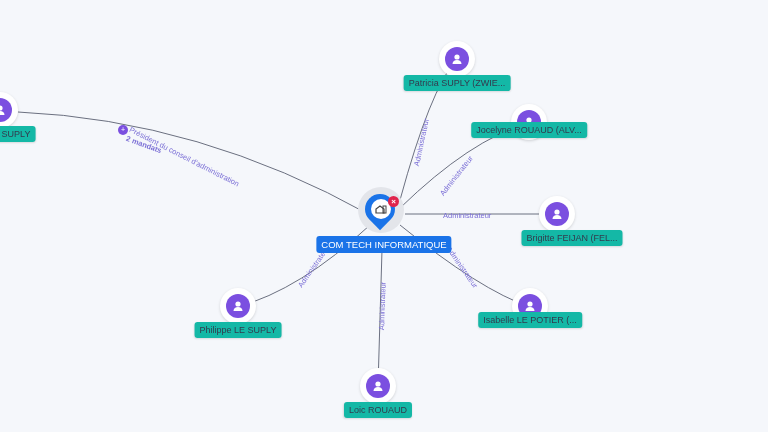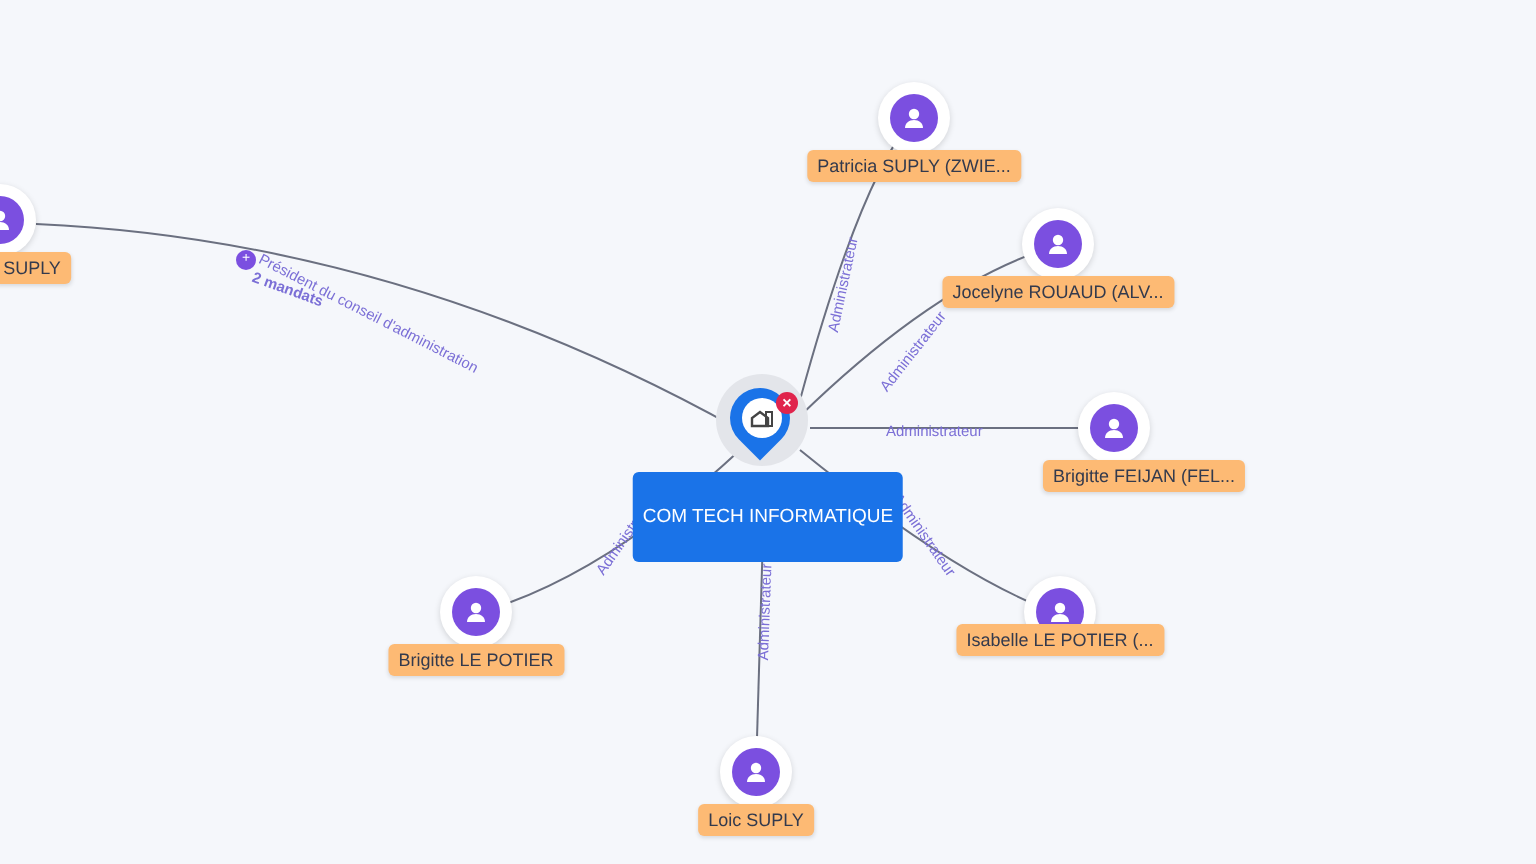--- a/index.html
+++ b/index.html
@@ -1,26 +1,26 @@
 <!DOCTYPE html>
 <html><head>
 <meta charset="utf-8">
 <style>
   html,body{margin:0;padding:0;}
   body{width:768px;height:432px;background:#f5f7fb;position:relative;overflow:hidden;font-family:"Liberation Sans",sans-serif;}
   svg.edges{position:absolute;left:0;top:0;width:768px;height:432px;}
   .node{position:absolute;width:36px;height:36px;margin-left:-18px;margin-top:-18px;border-radius:50%;background:#fff;box-shadow:0 1px 3px rgba(0,0,0,.15);display:flex;align-items:center;justify-content:center;}
   .node .av{width:24px;height:24px;border-radius:50%;background:#7b4fe0;display:flex;align-items:center;justify-content:center;}
-  .label{position:absolute;transform:translateX(-50%);background:#fdba74;color:#333a4d;font-size:9px;padding:3px 5px;border-radius:3px;box-shadow:0 1px 2px rgba(0,0,0,.12);white-space:nowrap;}
+  .label{position:absolute;transform:translateX(-50%);background:#14b8a6;color:#333a4d;font-size:9px;padding:3px 5px;border-radius:3px;box-shadow:0 1px 2px rgba(0,0,0,.12);white-space:nowrap;}
   .center-wrap{position:absolute;left:364px;top:193px;width:40px;height:40px;}
   .halo{position:absolute;left:-6px;top:-6px;width:46px;height:46px;border-radius:50%;background:#e3e5ea;}
   .pin{position:absolute;left:1px;top:1px;width:30px;height:30px;border-radius:50% 50% 50% 0;transform:rotate(-45deg);background:#1a73e8;}
   .pin-inner{position:absolute;left:6px;top:6px;width:20px;height:20px;border-radius:50%;background:#fff;display:flex;align-items:center;justify-content:center;}
   .close{position:absolute;left:24px;top:3px;width:11px;height:11px;border-radius:50%;background:#e0244c;color:#fff;font-size:8px;line-height:11px;text-align:center;font-weight:bold;}
-  .center-label{position:absolute;left:384px;top:236px;transform:translateX(-50%);background:#1a73e8;color:#fff;font-size:9.5px;padding:17px 5px;border-radius:3px;white-space:nowrap;}
+  .center-label{position:absolute;left:384px;top:236px;transform:translateX(-50%);background:#1a73e8;color:#fff;font-size:9.5px;padding:3px 5px;border-radius:3px;white-space:nowrap;}
   .elabel{position:absolute;color:#7b6fd6;font-size:7.5px;white-space:nowrap;transform-origin:0 0;}
   .badge{position:absolute;left:118px;top:125px;width:10px;height:10px;border-radius:50%;background:#7b4fe0;color:#fff;font-size:7px;line-height:10px;text-align:center;}
 </style>
 </head>
 <body>
 
 <svg class="edges">
   <g stroke="#6b7080" stroke-width="1" fill="none">
     <path d="M18 112 Q 200 120 370 215"></path>
     <path d="M456 60 Q 430 90 400 200"></path>
@@ -53,21 +53,21 @@
 <div class="label" style="left:457px;top:75px">Patricia SUPLY (ZWIE...</div>
 
 <div class="node" style="left:529px;top:122px">
     <div class="av">
       <svg width="14" height="14" viewBox="0 0 14 14">
         <circle cx="7" cy="5" r="2.6" fill="#fff"></circle>
         <path d="M2.5 12c0-2.5 2-4 4.5-4s4.5 1.5 4.5 4z" fill="#fff"></path>
       </svg>
     </div>
   </div>
-<div class="label" style="left:529px;top:138px">Jocelyne ROUAUD (ALV...</div>
+<div class="label" style="left:529px;top:122px">Jocelyne ROUAUD (ALV...</div>
 
 <div class="node" style="left:557px;top:214px">
     <div class="av">
       <svg width="14" height="14" viewBox="0 0 14 14">
         <circle cx="7" cy="5" r="2.6" fill="#fff"></circle>
         <path d="M2.5 12c0-2.5 2-4 4.5-4s4.5 1.5 4.5 4z" fill="#fff"></path>
       </svg>
     </div>
   </div>
 <div class="label" style="left:572px;top:230px">Brigitte FEIJAN (FEL...</div>
@@ -83,31 +83,31 @@
 <div class="label" style="left:530px;top:312px">Isabelle LE POTIER (...</div>
 
 <div class="node" style="left:378px;top:386px">
     <div class="av">
       <svg width="14" height="14" viewBox="0 0 14 14">
         <circle cx="7" cy="5" r="2.6" fill="#fff"></circle>
         <path d="M2.5 12c0-2.5 2-4 4.5-4s4.5 1.5 4.5 4z" fill="#fff"></path>
       </svg>
     </div>
   </div>
-<div class="label" style="left:378px;top:402px">Loic SUPLY</div>
+<div class="label" style="left:378px;top:402px">Loic ROUAUD</div>
 
 <div class="node" style="left:238px;top:306px">
     <div class="av">
       <svg width="14" height="14" viewBox="0 0 14 14">
         <circle cx="7" cy="5" r="2.6" fill="#fff"></circle>
         <path d="M2.5 12c0-2.5 2-4 4.5-4s4.5 1.5 4.5 4z" fill="#fff"></path>
       </svg>
     </div>
   </div>
-<div class="label" style="left:238px;top:322px">Brigitte LE POTIER</div>
+<div class="label" style="left:238px;top:322px">Philippe LE SUPLY</div>
 
 <div class="badge">+</div>
 <div class="elabel" style="left:132px;top:125px;transform:rotate(27deg)">Président du conseil d'administration</div>
 <div class="elabel" style="left:128px;top:134px;transform:rotate(20deg);font-weight:bold">2 mandats</div>
 <div class="elabel" style="left:412px;top:165px;transform:rotate(-78deg)">Administrateur</div>
 <div class="elabel" style="left:438px;top:192px;transform:rotate(-52deg)">Administrateur</div>
 <div class="elabel" style="left:443px;top:211px">Administrateur</div>
 <div class="elabel" style="left:452px;top:245px;transform:rotate(55deg)">Administrateur</div>
 <div class="elabel" style="left:377px;top:330px;transform:rotate(-88deg)">Administrateur</div>
 <div class="elabel" style="left:296px;top:284px;transform:rotate(-55deg)">Administrateur</div>

